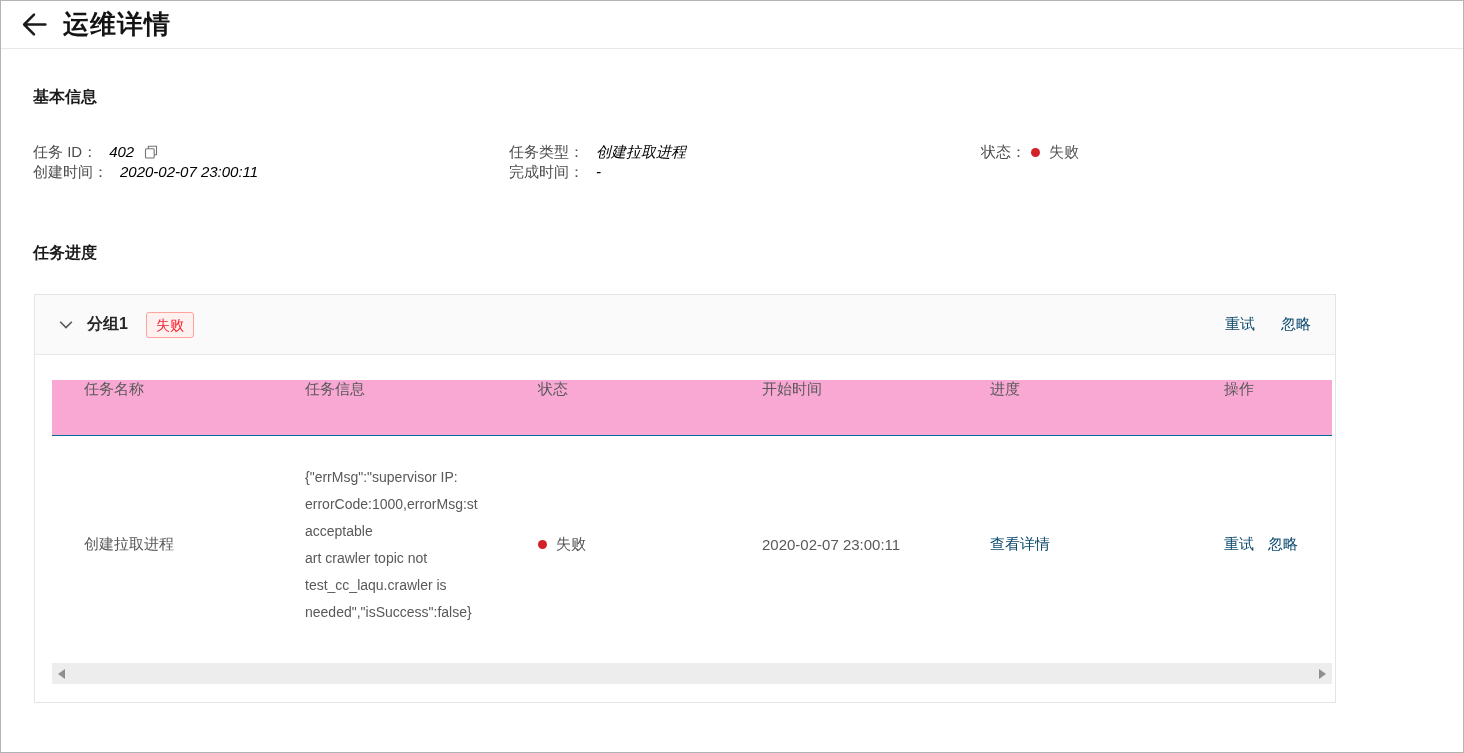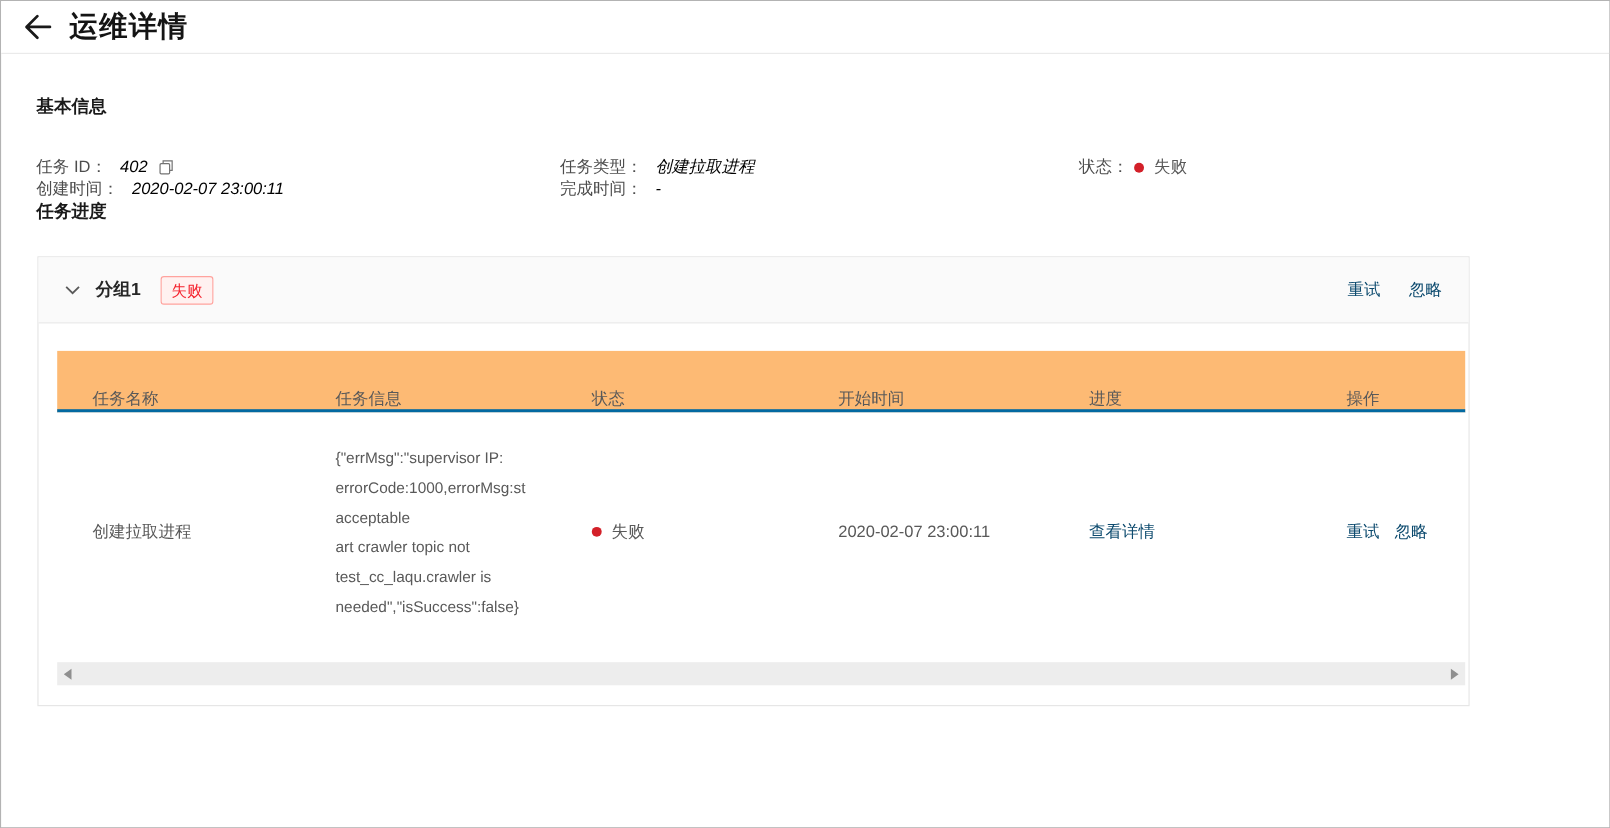--- a/index.html
+++ b/index.html
@@ -47,21 +47,21 @@
   .info-value { color: #000000; margin-left: 12px; font-style: italic; }
   .copy-icon { margin-left: 9px; cursor: pointer; display: inline-flex; }
 
   .status-inline { display: inline-flex; align-items: center; margin-left: 5px; }
   .status-dot {
     width: 9px; height: 9px; border-radius: 50%;
     background: #d32029; display: inline-block; flex: 0 0 auto;
   }
   .status-text { color: #595959; margin-left: 9px; }
 
-  .section-title.progress { }
+  .section-title.progress { margin-top: 61px; }
 
   
   .panel {
     margin-top: 30px;
     margin-left: 1px;
     width: 1302px;
     border: 1px solid #e4e4e4;
     background: #fff;
   }
   .panel-header {
@@ -81,23 +81,23 @@
     padding: 2px 9px;
   }
   .panel-header-actions { margin-left: auto; display: flex; gap: 26px; }
   .link { color: #0c4a6e; cursor: pointer; text-decoration: none; font-size: 15px; }
 
   .panel-body { padding: 25px 3px 18px 17px; }
 
   
   .tbl { width: 100%; }
   .tbl-header {
-    display: flex; align-items: flex-end;
-    height: 56px; background: #fdba74;
-    border-bottom: 3px solid #0369a1;
+    display: flex; align-items: flex-start;
+    height: 56px; background: #f9a8d4;
+    border-bottom: 1px solid #0369a1;
   }
   .tbl-header .cell { font-size: 15px; color: #595959; }
   .cell { padding-left: 32px; }
   .c1 { width: 221px; flex: 0 0 auto; }
   .c2 { width: 233px; flex: 0 0 auto; }
   .c3 { width: 224px; flex: 0 0 auto; }
   .c4 { width: 228px; flex: 0 0 auto; }
   .c5 { width: 234px; flex: 0 0 auto; }
   .c6 { flex: 1 1 auto; }
 

